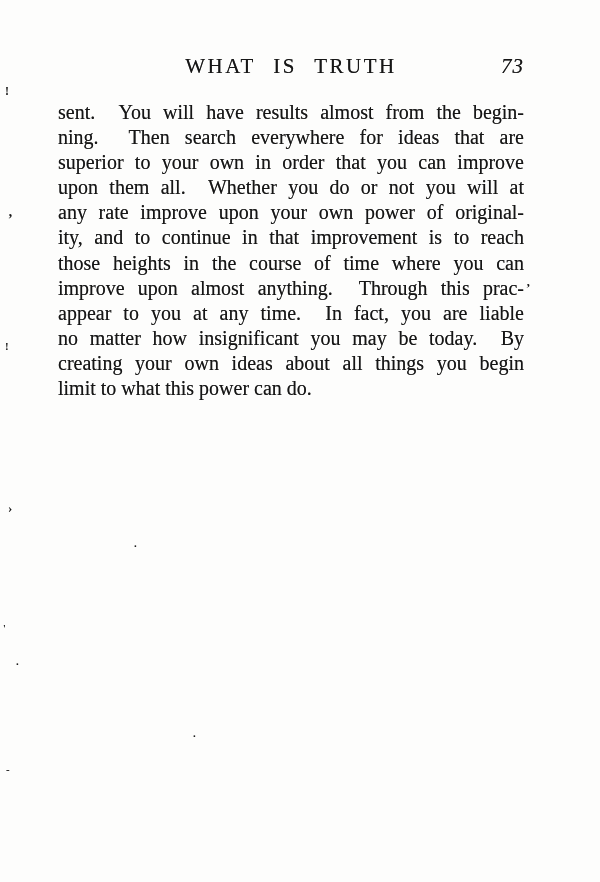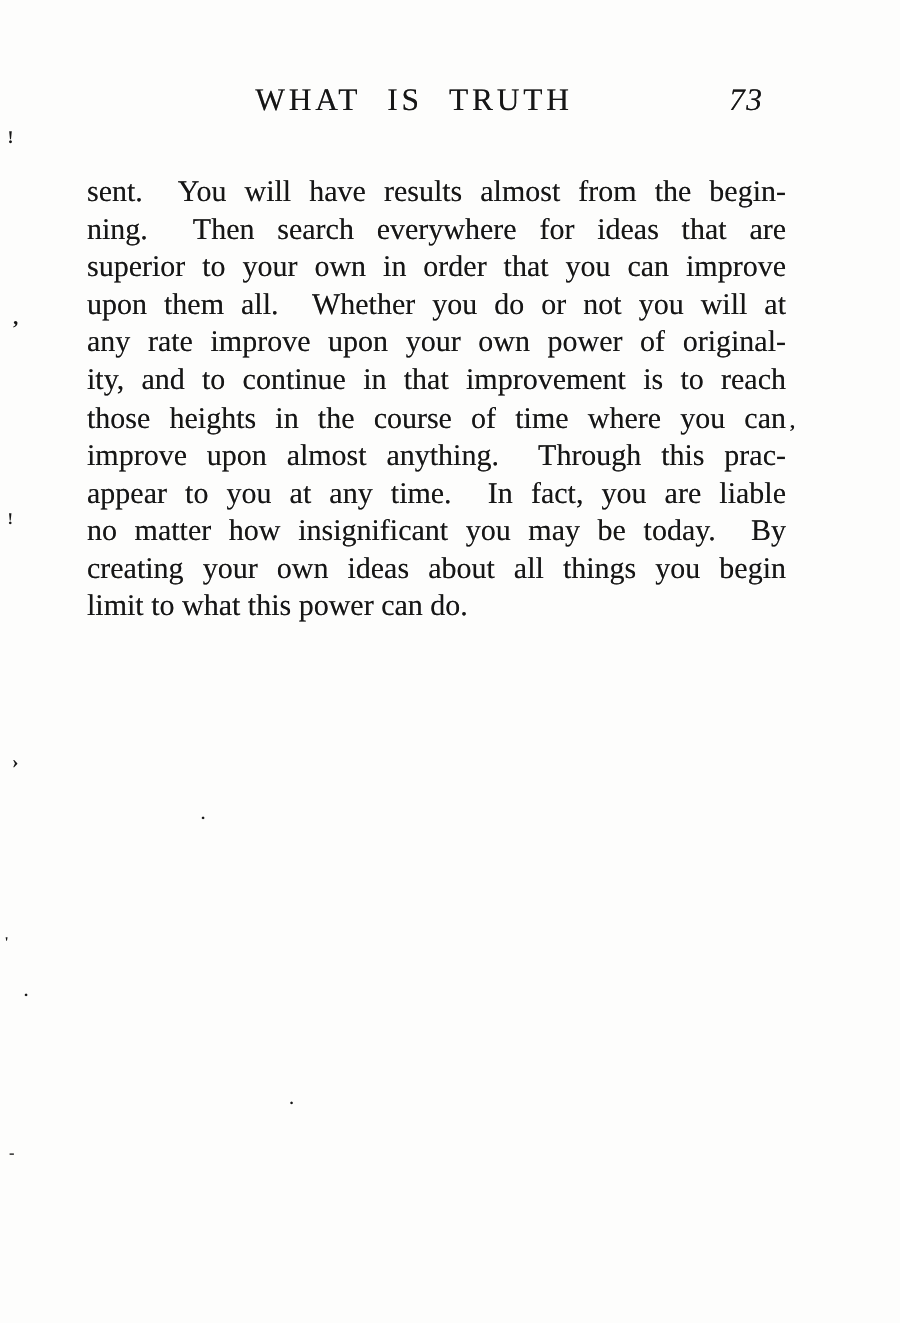--- a/index.html
+++ b/index.html
@@ -11,21 +11,21 @@
     position: relative;
     width: 600px;
     height: 882px;
     background: var(--paper, #fdfdfc);
     overflow: hidden;
     font-family: "Liberation Serif", serif;
     color: var(--ink, #161616);
   }
   .header {
     position: absolute;
-    left: 43px;
+    left: 58px;
     top: 54px;
     width: 466px;
     height: 24px;
   }
   .title {
     text-align: center;
     font-size: 21px;
     letter-spacing: 2.5px;
     word-spacing: 10px;
     line-height: 24px;
@@ -39,21 +39,20 @@
     letter-spacing: 1px;
     line-height: 24px;
     text-shadow: 0 0 0.4px rgba(0,0,0,0.6);
     font-style: italic;
   }
   .bodytext {
     position: absolute;
     left: 58px;
     top: 100px;
     width: 466px;
-    margin-top: 16px;
   }
   .line {
     font-size: 20px;
     line-height: 25.1px;
     white-space: nowrap;
     text-align: justify;
     text-align-last: justify;
     text-shadow: 0 0 0.4px rgba(0,0,0,0.55);
   }
   .line.last {

